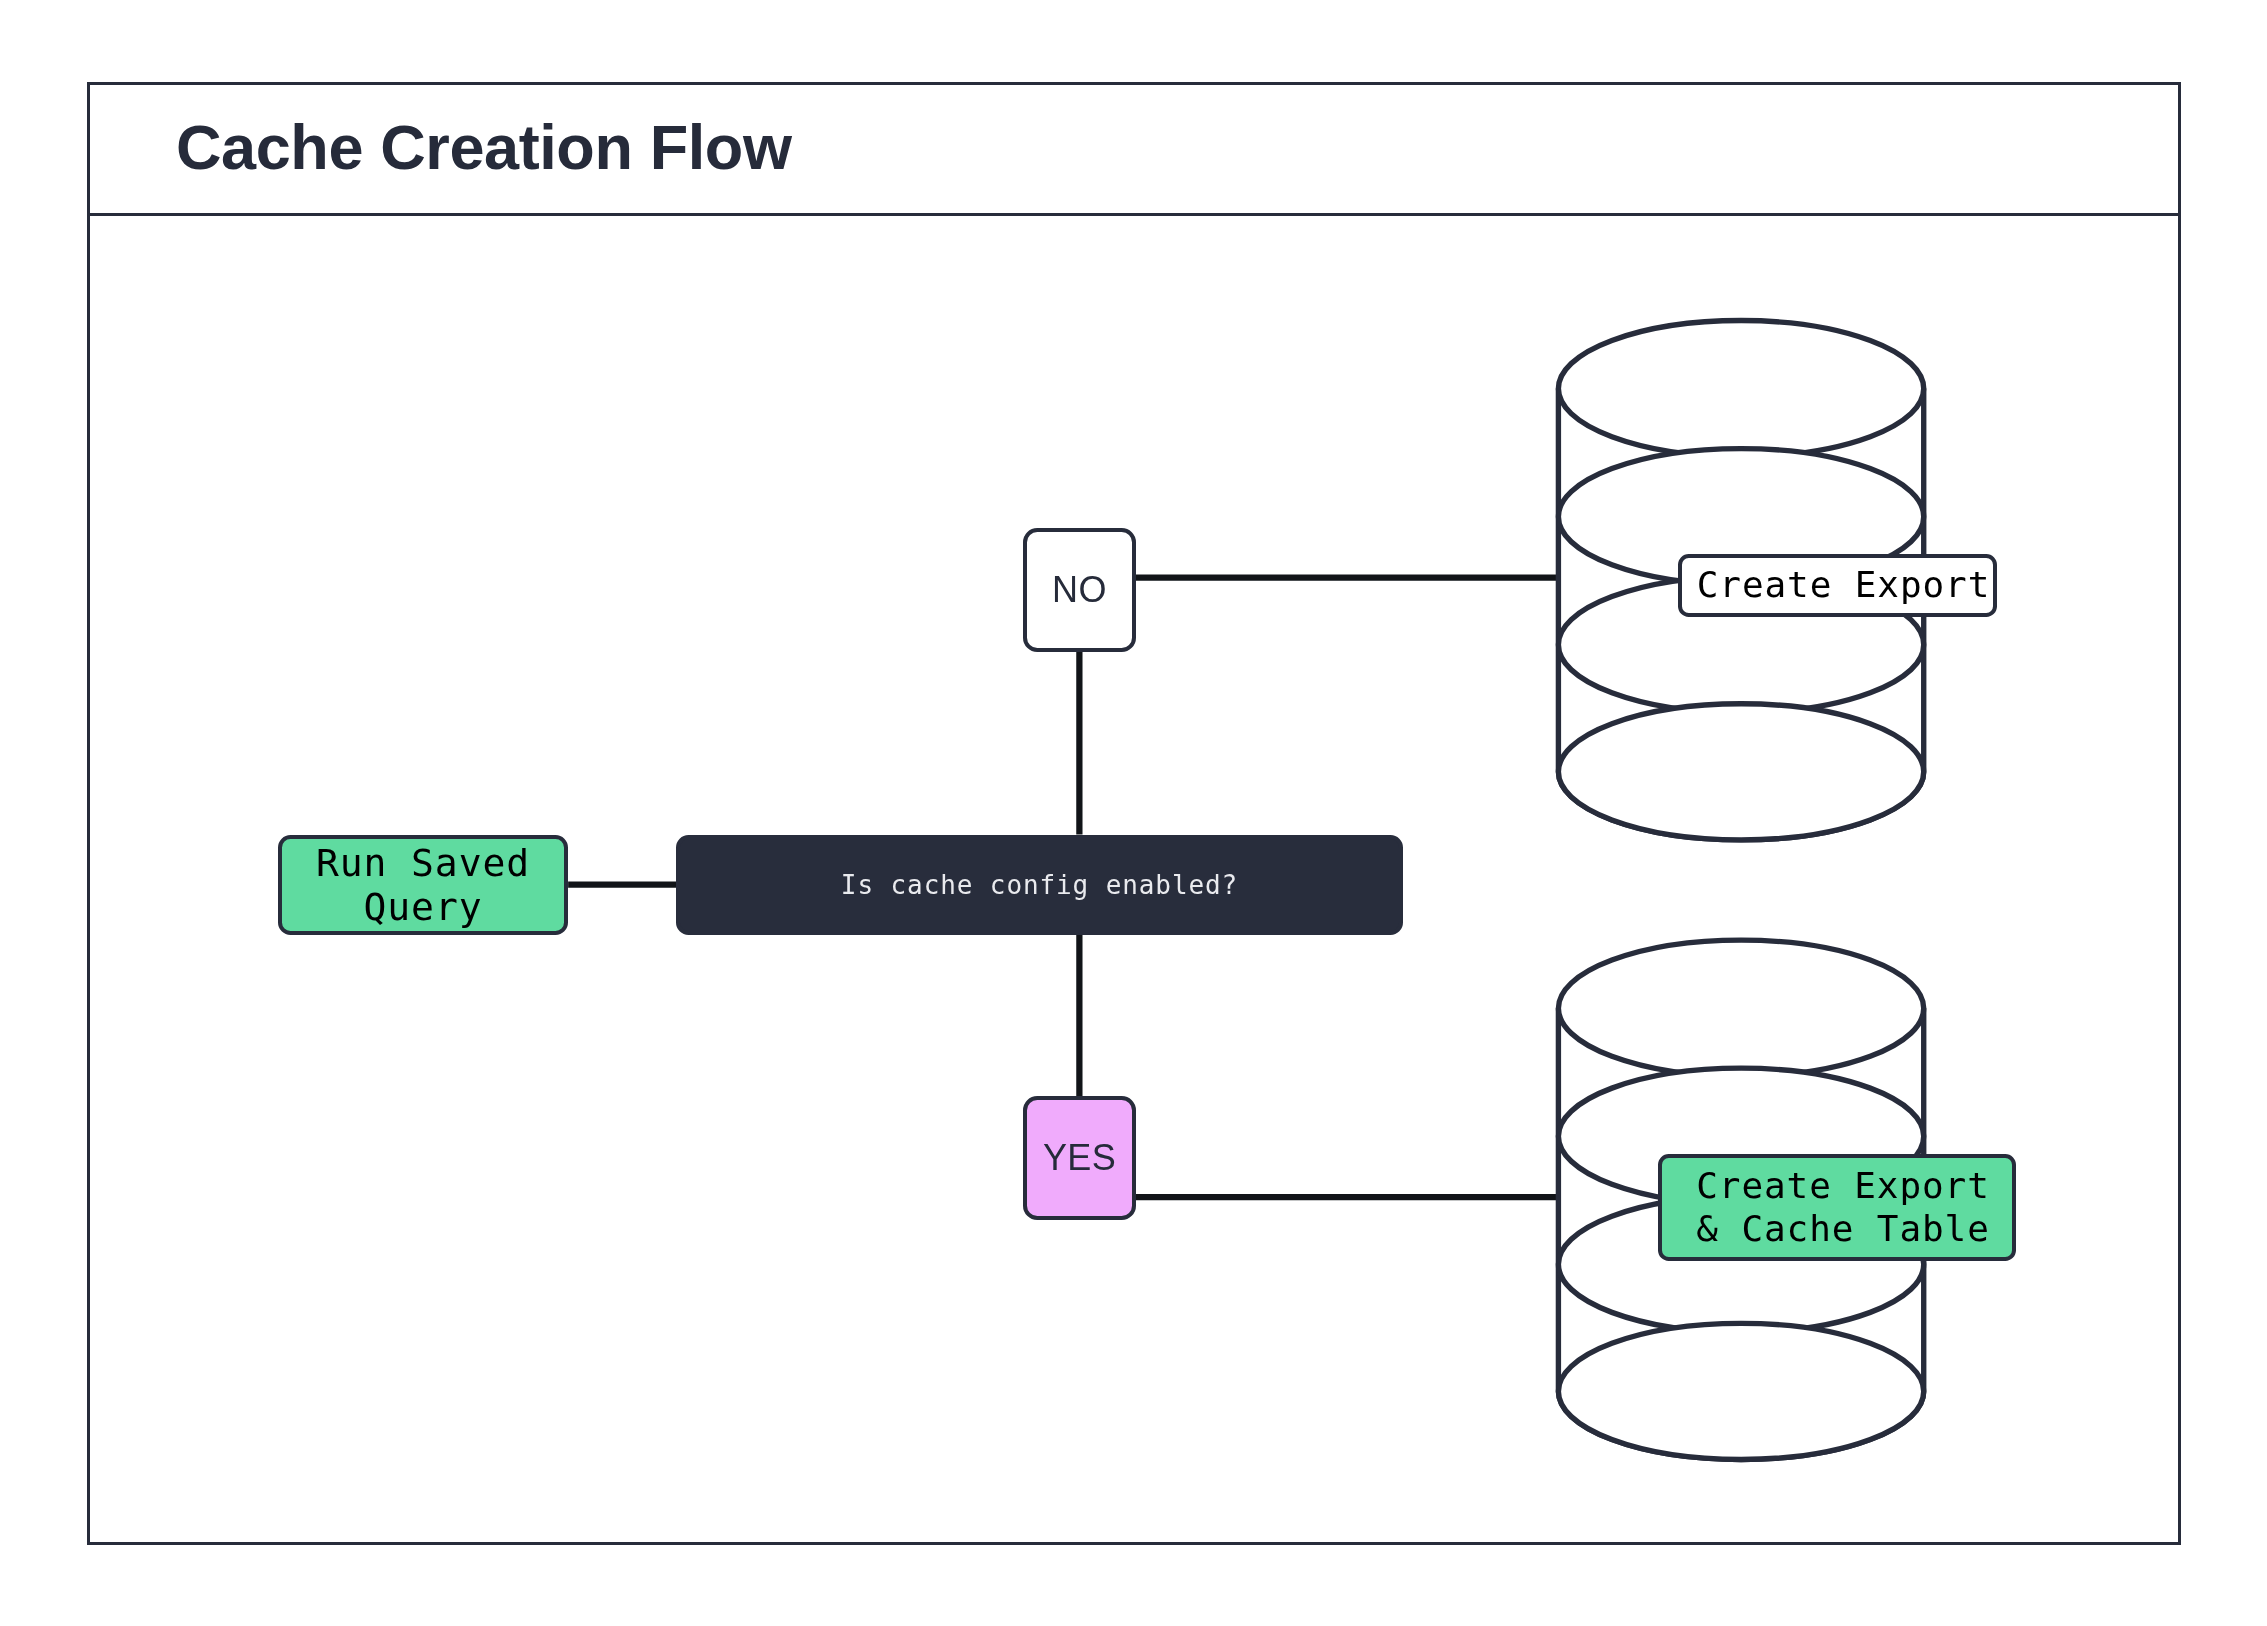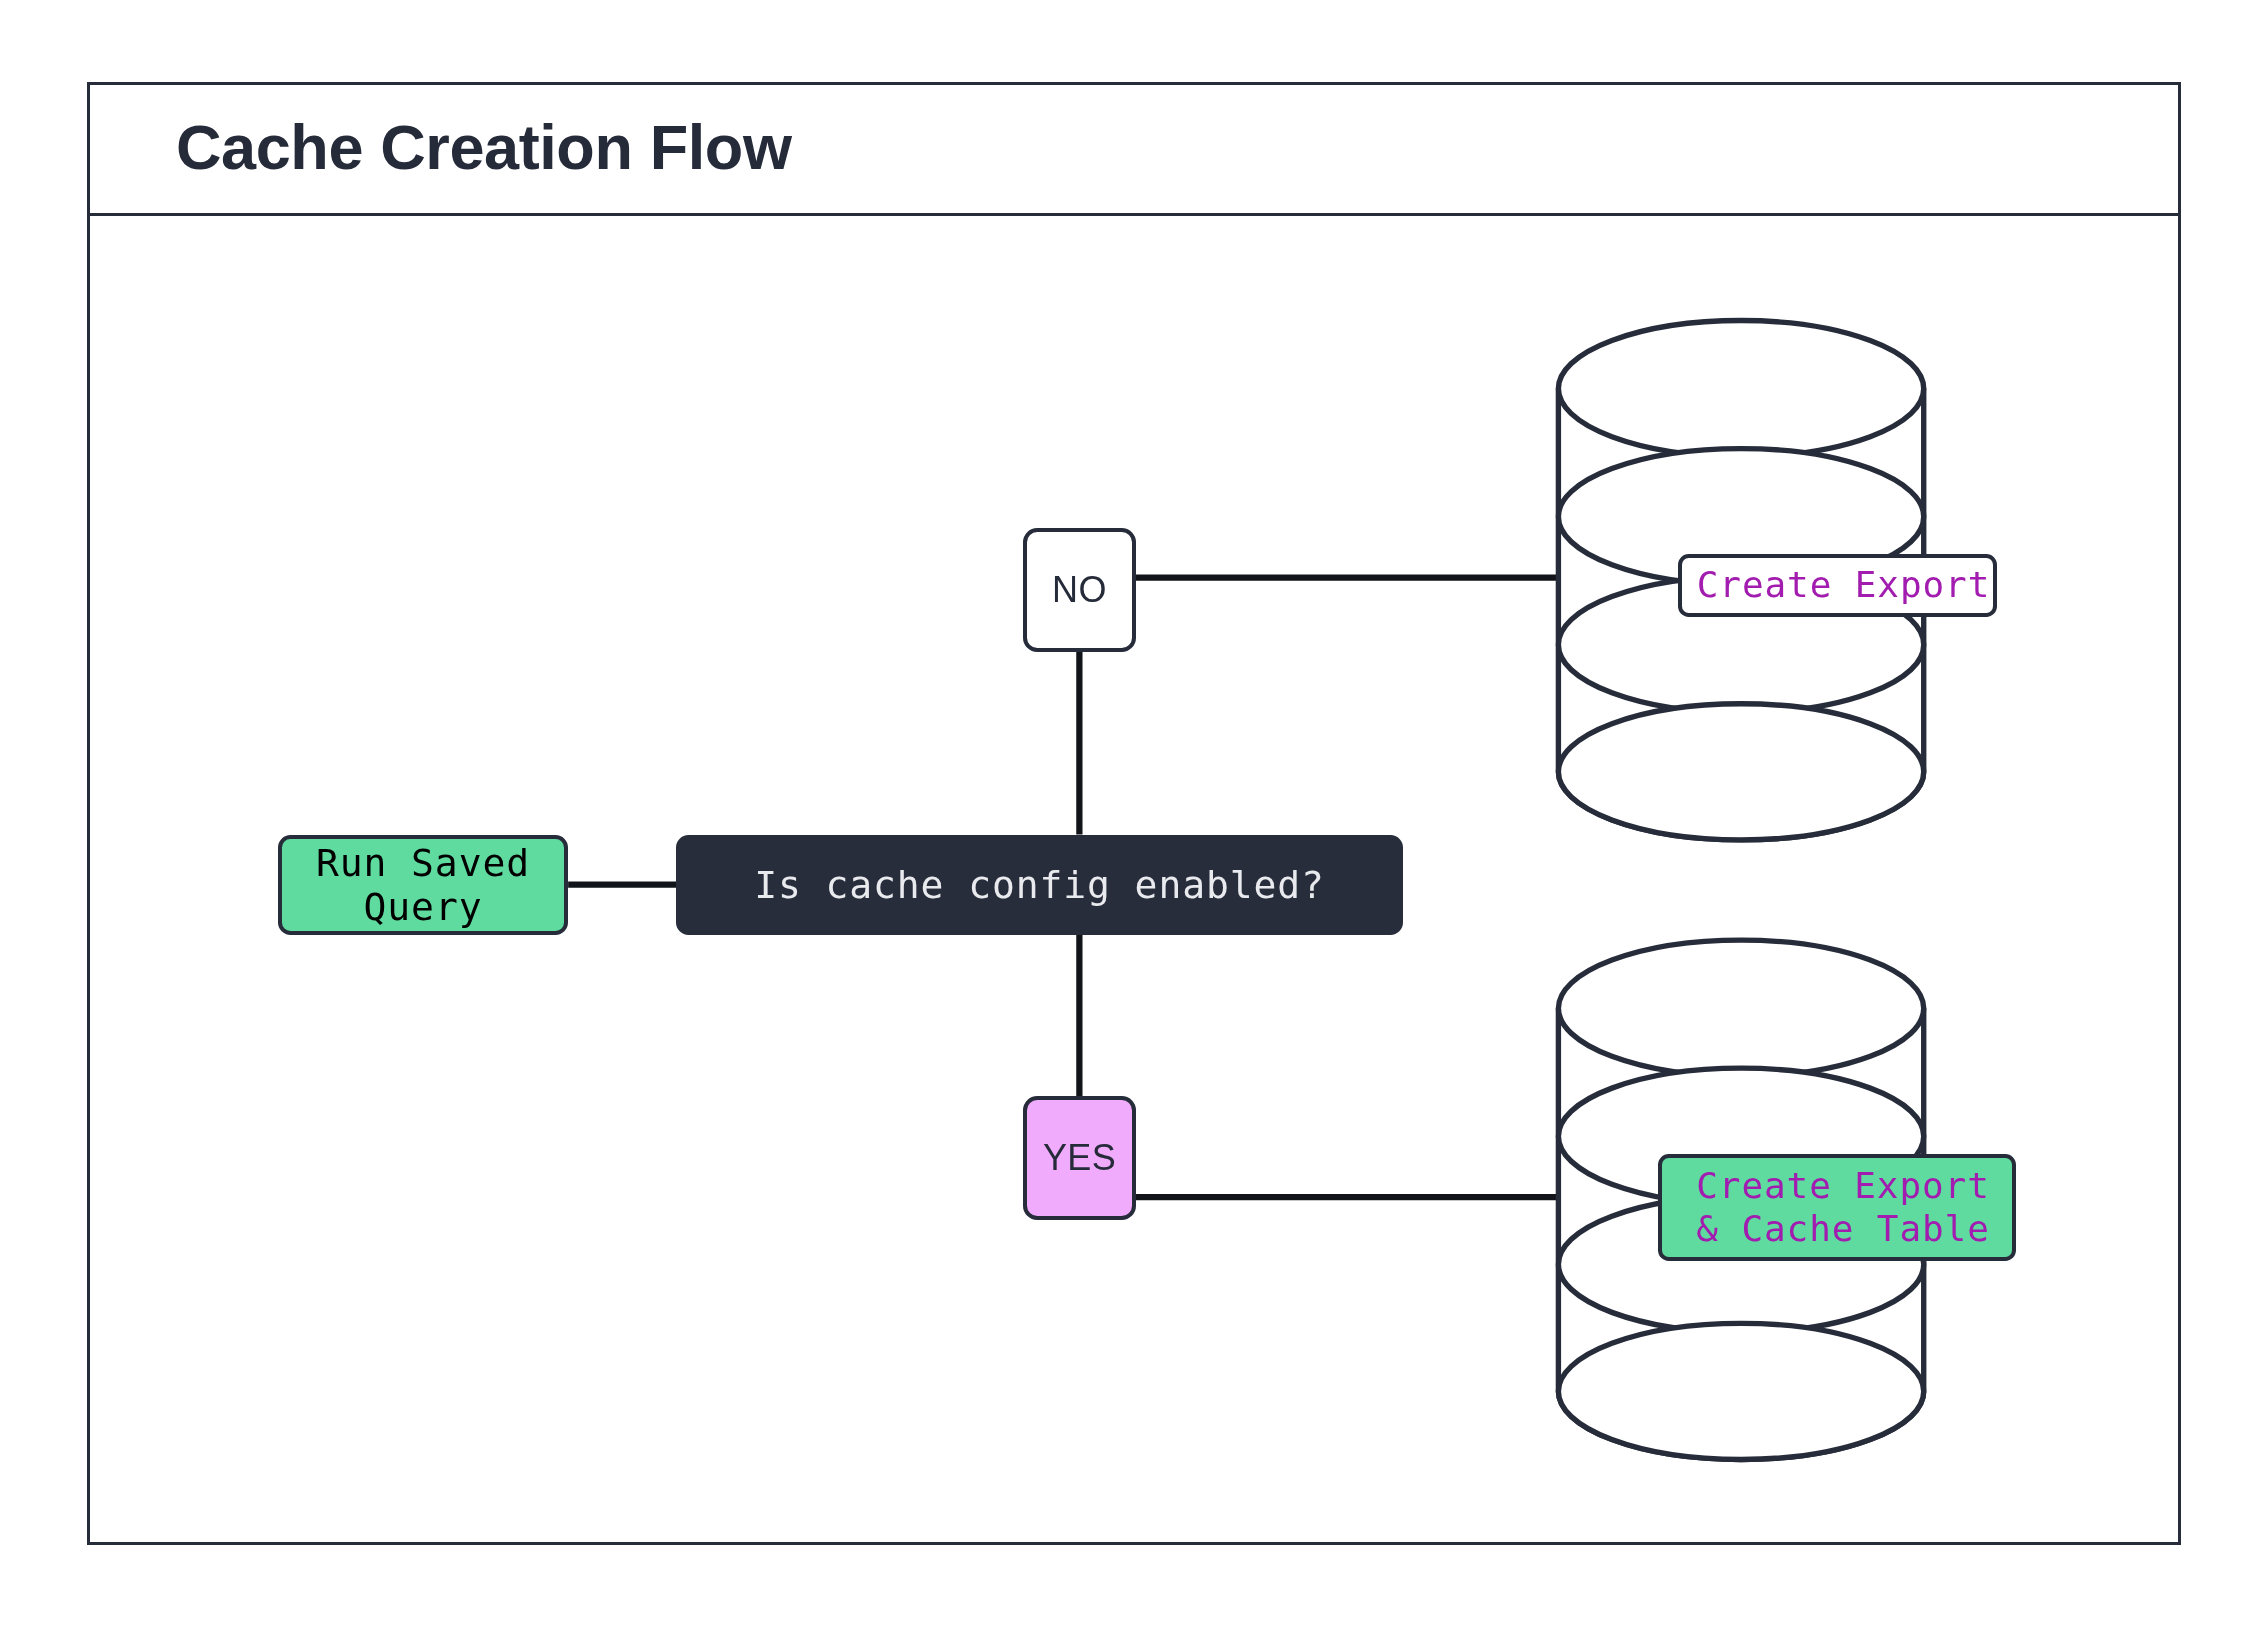--- a/index.html
+++ b/index.html
@@ -91,21 +91,21 @@
   }
 
   .node-decision {
     left: 676px;
     top: 835px;
     width: 727px;
     height: 100px;
     background: #282d3c;
     border-color: #282d3c;
     color: #e9eaee;
-    font-size: 38px;
+    font-size: 26px;
     letter-spacing: 0.9px;
   }
 
   .node-label {
     width: 113px;
     height: 124px;
     border-radius: 14.3px;
     font-family: "Liberation Sans", sans-serif;
     font-size: 36px;
     letter-spacing: 0.4px;
@@ -130,21 +130,21 @@
     box-sizing: border-box;
     display: flex;
     align-items: center;
     justify-content: center;
     text-align: center;
     border: 4.5px solid #272c3b;
     border-radius: 10.7px;
     font-family: "DejaVu Sans Mono", "Liberation Mono", monospace;
     font-size: 36px;
     letter-spacing: 0.9px;
-    color: #a21caf;
+    color: #000000;
     line-height: 1.18;
     white-space: pre-line;
     padding-left: 12px;
   }
 
   .db-label-top {
     left: 1678px;
     top: 554px;
     width: 319px;
     height: 63px;

